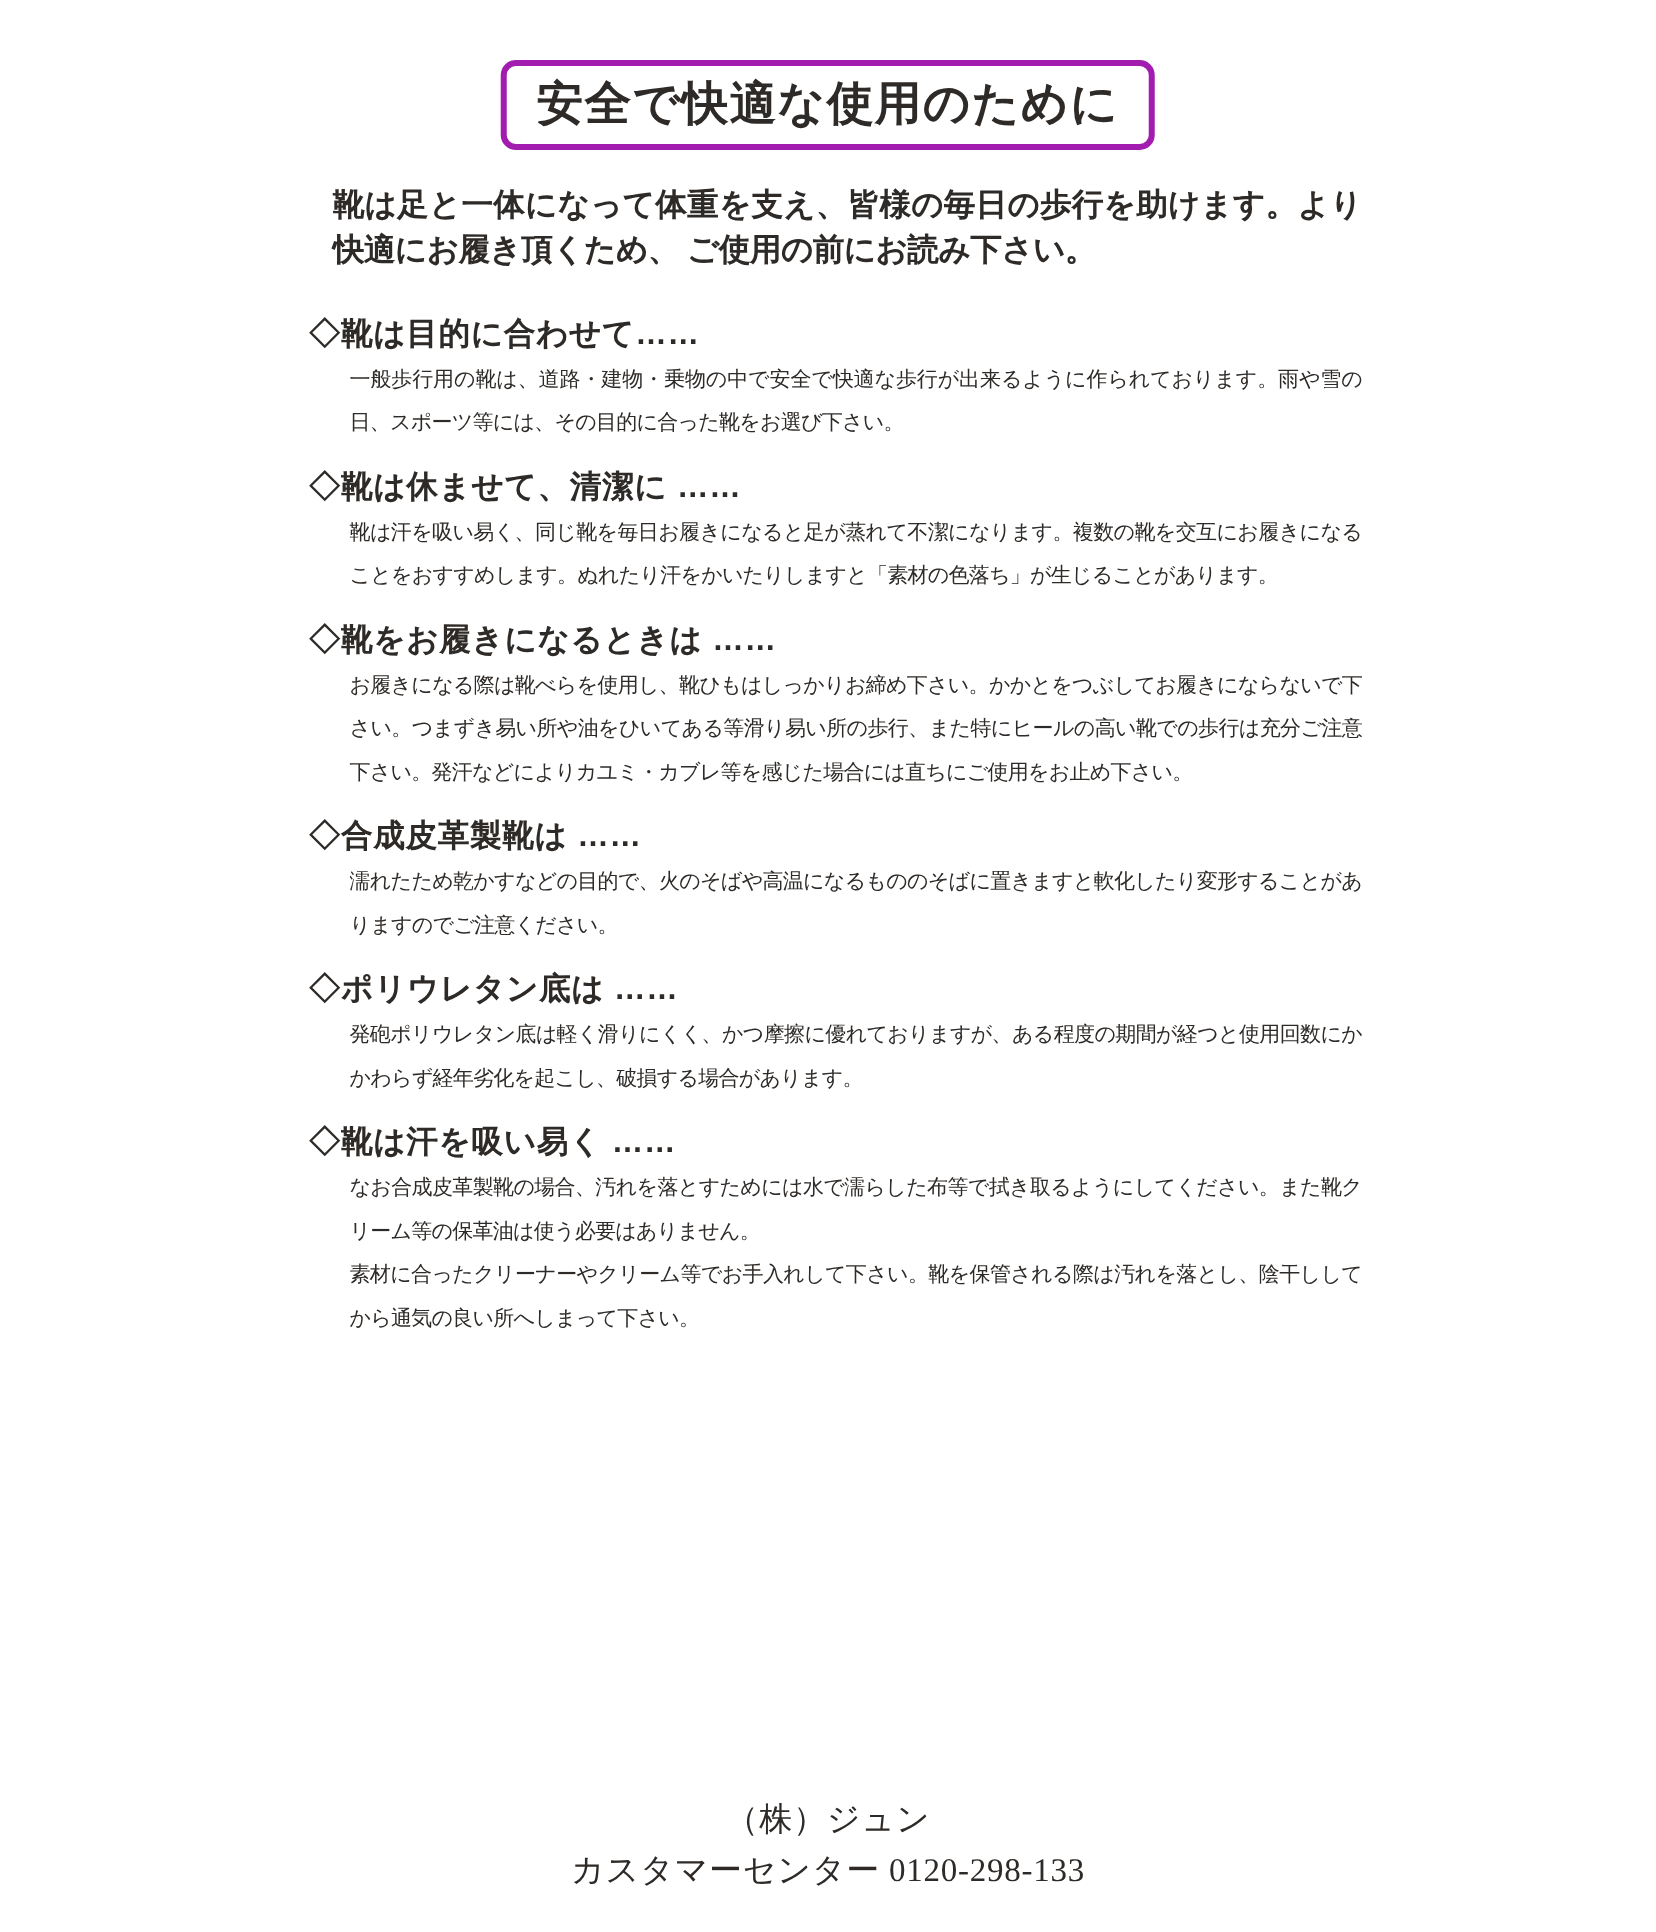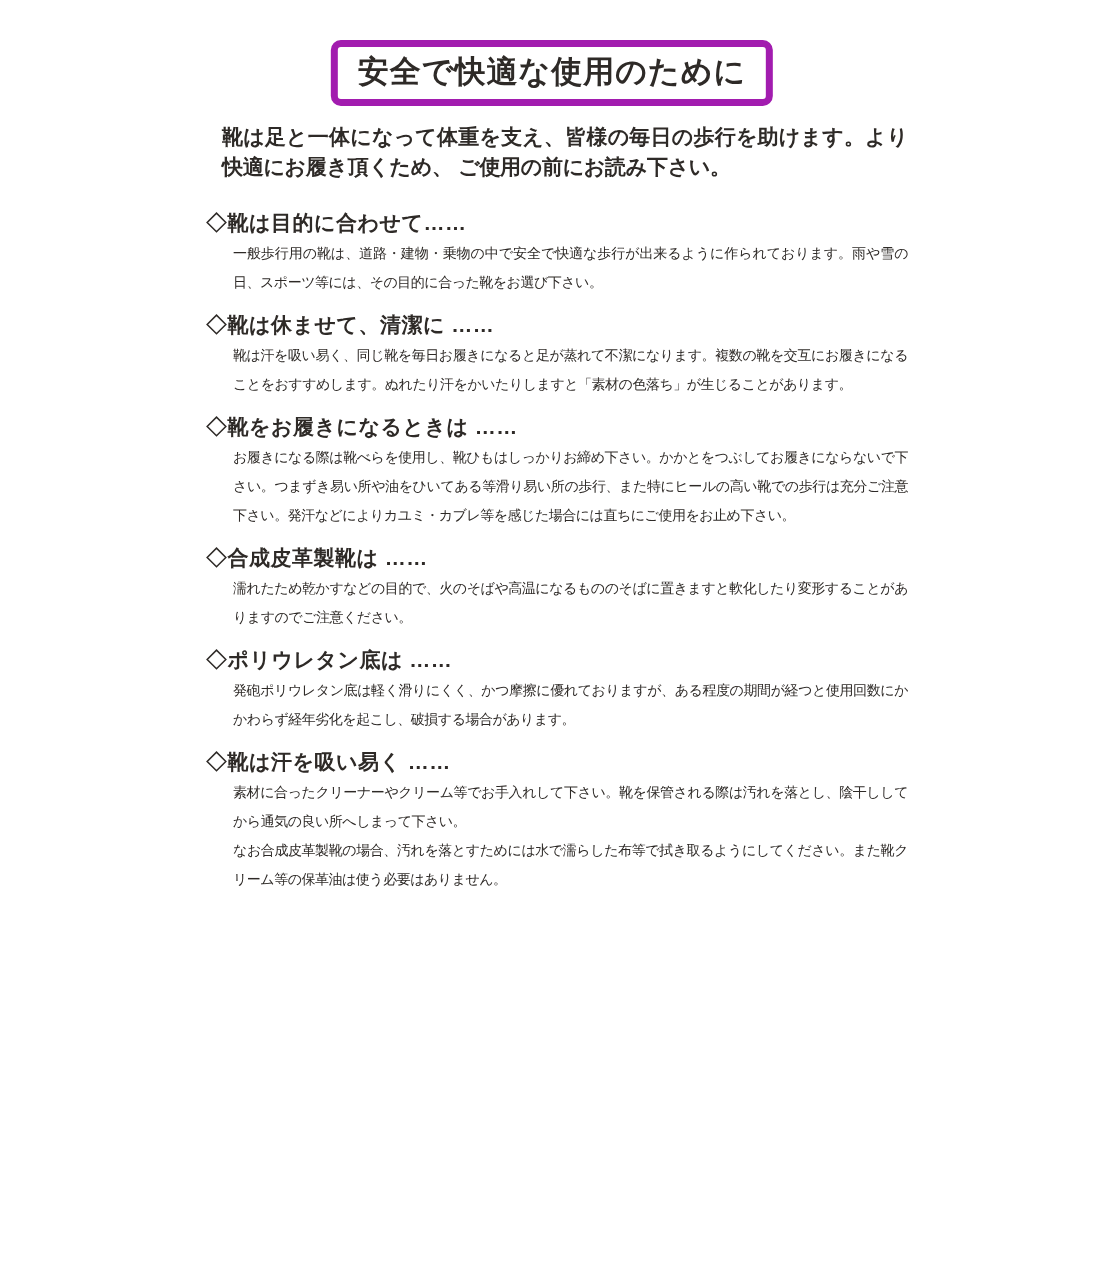--- a/index.html
+++ b/index.html
@@ -14,21 +14,21 @@
     background: #ffffff;
     color: #2e2a27;
     font-family: "Liberation Serif", serif;
     overflow: hidden;
   }
   .title-box {
     position: absolute;
     top: 40px;
     left: 50%;
     transform: translateX(-50%);
-    border: 7px solid #a21caf;
+    border: 4px solid #a21caf;
     border-radius: 10px;
     padding: 4px 20px 6px 20px;
     background: #ffffff;
   }
   .title-box h1 {
     margin: 0;
     font-size: 31px;
     font-weight: 600;
     letter-spacing: 1px;
     white-space: nowrap;
@@ -116,20 +116,24 @@
       <p class="sec-body">濡れたため乾かすなどの目的で、火のそばや高温になるもののそばに置きますと軟化したり変形することがありますのでご注意ください。</p>
     </div>
 
     <div class="section">
       <h2 class="sec-heading">◇ポリウレタン底は ……</h2>
       <p class="sec-body">発砲ポリウレタン底は軽く滑りにくく、かつ摩擦に優れておりますが、ある程度の期間が経つと使用回数にかかわらず経年劣化を起こし、破損する場合があります。</p>
     </div>
 
     <div class="section">
       <h2 class="sec-heading">◇靴は汗を吸い易く ……</h2>
+      <p class="sec-body">なお合成皮革製靴の場合、汚れを落とすためには水で濡らした布等で拭き取るようにしてください。また靴クリーム等の保革油は使う必要はありません。</p>
       <p class="sec-body">素材に合ったクリーナーやクリーム等でお手入れして下さい。靴を保管される際は汚れを落とし、陰干ししてから通気の良い所へしまって下さい。</p>
-      <p class="sec-body">なお合成皮革製靴の場合、汚れを落とすためには水で濡らした布等で拭き取るようにしてください。また靴クリーム等の保革油は使う必要はありません。</p>
     </div>
 
   </div>
 
+  <div class="page-footer">
+    <p>（株）ジュン</p>
+    <p>カスタマーセンター 0120-298-133</p>
+  </div>
 
 </div>
 
 </body></html>

